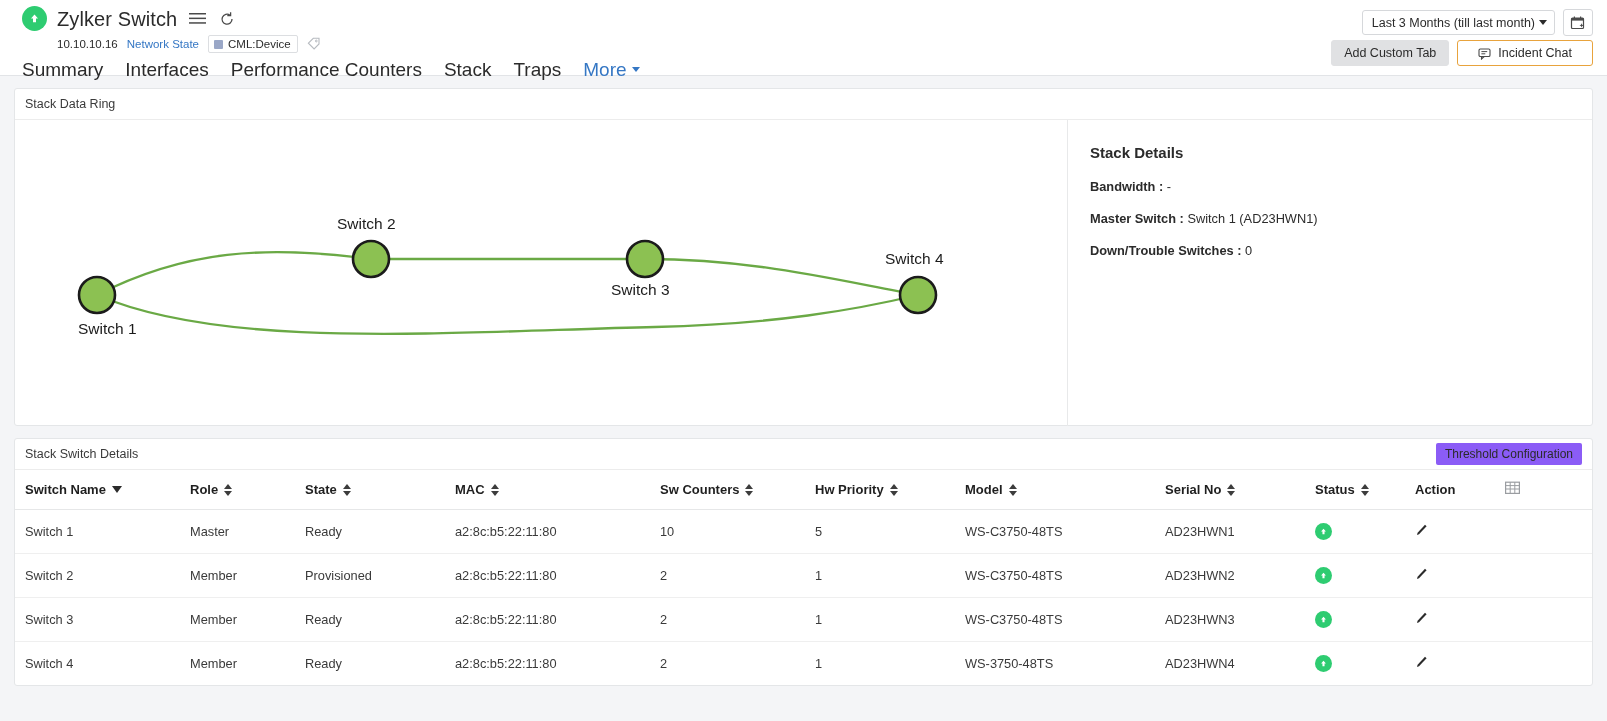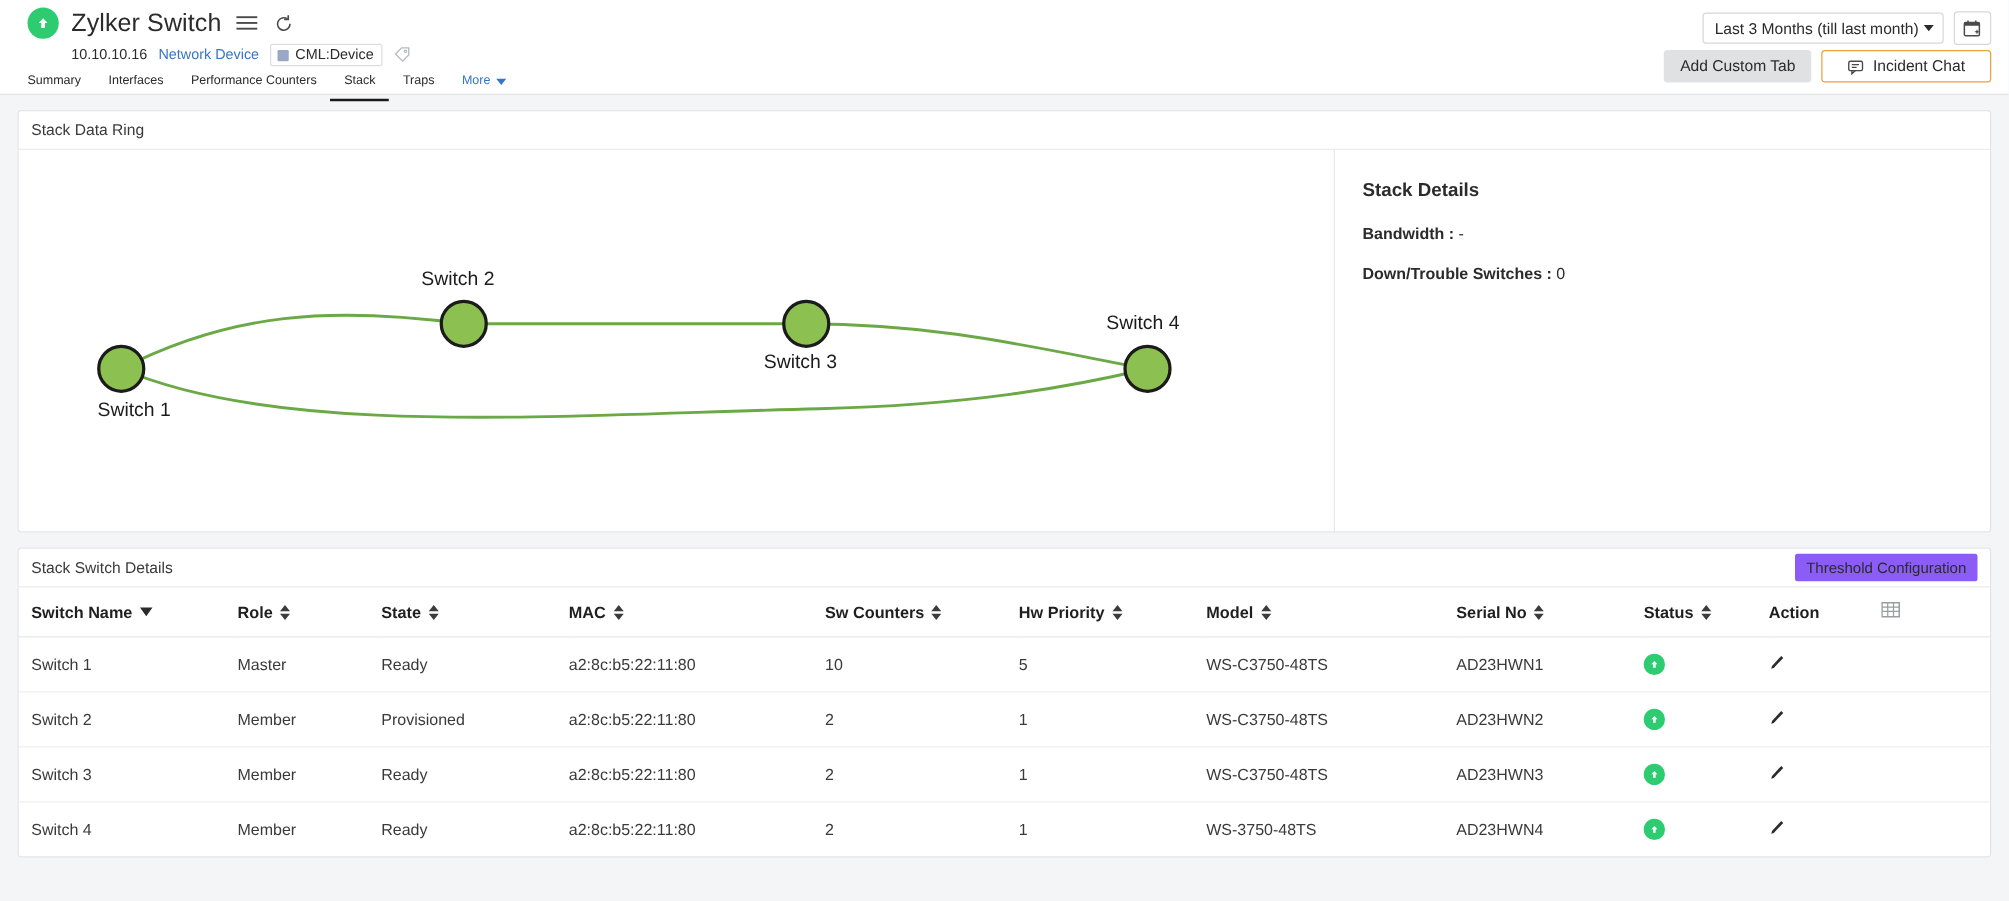--- a/index.html
+++ b/index.html
@@ -58,21 +58,21 @@
     width: 9px; height: 9px; background: #9aa7c7; border-radius: 1px;
     display: inline-block;
   }
   .tag-outline-icon { color: #b7bbc0; display: flex; align-items: center; cursor: pointer; }
 
   .tabs {
     position: absolute; left: 22px; top: 60px;
     display: flex; align-items: flex-end; gap: 0;
   }
   .tab {
-    font-size: 10px; color: #2b2b2b; padding: 0 11px 9px 11px;
+    font-size: 19px; color: #2b2b2b; padding: 0 11px 9px 11px;
     cursor: pointer; line-height: 1; white-space: nowrap;
     border-bottom: 2px solid transparent;
   }
   .tab:first-child { padding-left: 0; }
   .tab.active { border-bottom: 2px solid #1a1a1a; font-weight: 400; }
   .tab.more { color: #3577c4; display: flex; align-items: center; gap: 5px; }
   .caret-down {
     width: 0; height: 0;
     border-left: 4px solid transparent; border-right: 4px solid transparent;
     border-top: 5px solid currentColor; display: inline-block;
@@ -220,21 +220,21 @@
     <span class="hdr-icon-btn">
       <svg width="16" height="16" viewBox="0 0 16 16">
         <path d="M13 8 A5 5 0 1 1 11 4.2" fill="none" stroke="#4a4a4a" stroke-width="1.3"></path>
         <path d="M11.6 1.2 L11.6 4.6 L8.3 4.6" fill="none" stroke="#4a4a4a" stroke-width="1.3"></path>
       </svg>
     </span>
   </div>
 
   <div class="meta-row">
     <span class="meta-ip">10.10.10.16</span>
-    <span class="meta-link">Network Device</span>
+    <span class="meta-link">Network State</span>
     <span class="tag-chip">
       <span class="tag-swatch"></span>
       <span>CML:Device</span>
     </span>
     <span class="tag-outline-icon">
       <svg width="14" height="14" viewBox="0 0 14 14">
         <path d="M1.4 6.2 L6.3 1.3 H12 V7 L7.1 11.9 Z" fill="none" stroke="#b7bbc0" stroke-width="1.1"></path>
         <circle cx="9.3" cy="4" r="0.9" fill="none" stroke="#b7bbc0" stroke-width="1"></circle>
       </svg>
     </span>
@@ -312,20 +312,24 @@
         <div class="node-label" style="left:870px; top:130px;">Switch 4</div>
       </div>
 
       <div class="ring-side">
         <div class="side-title">Stack Details</div>
         <div class="side-row">
           <b>Bandwidth :</b>
           <span>-</span>
         </div>
         <div class="side-row">
+          <b>Master Switch :</b>
+          <span>Switch 1 (AD23HWN1)</span>
+        </div>
+        <div class="side-row">
           <b>Down/Trouble Switches :</b>
           <span>0</span>
         </div>
       </div>
     </div>
   </div>
 
   <div class="card table-card">
     <div class="card-head">
       <span>Stack Switch Details</span>

